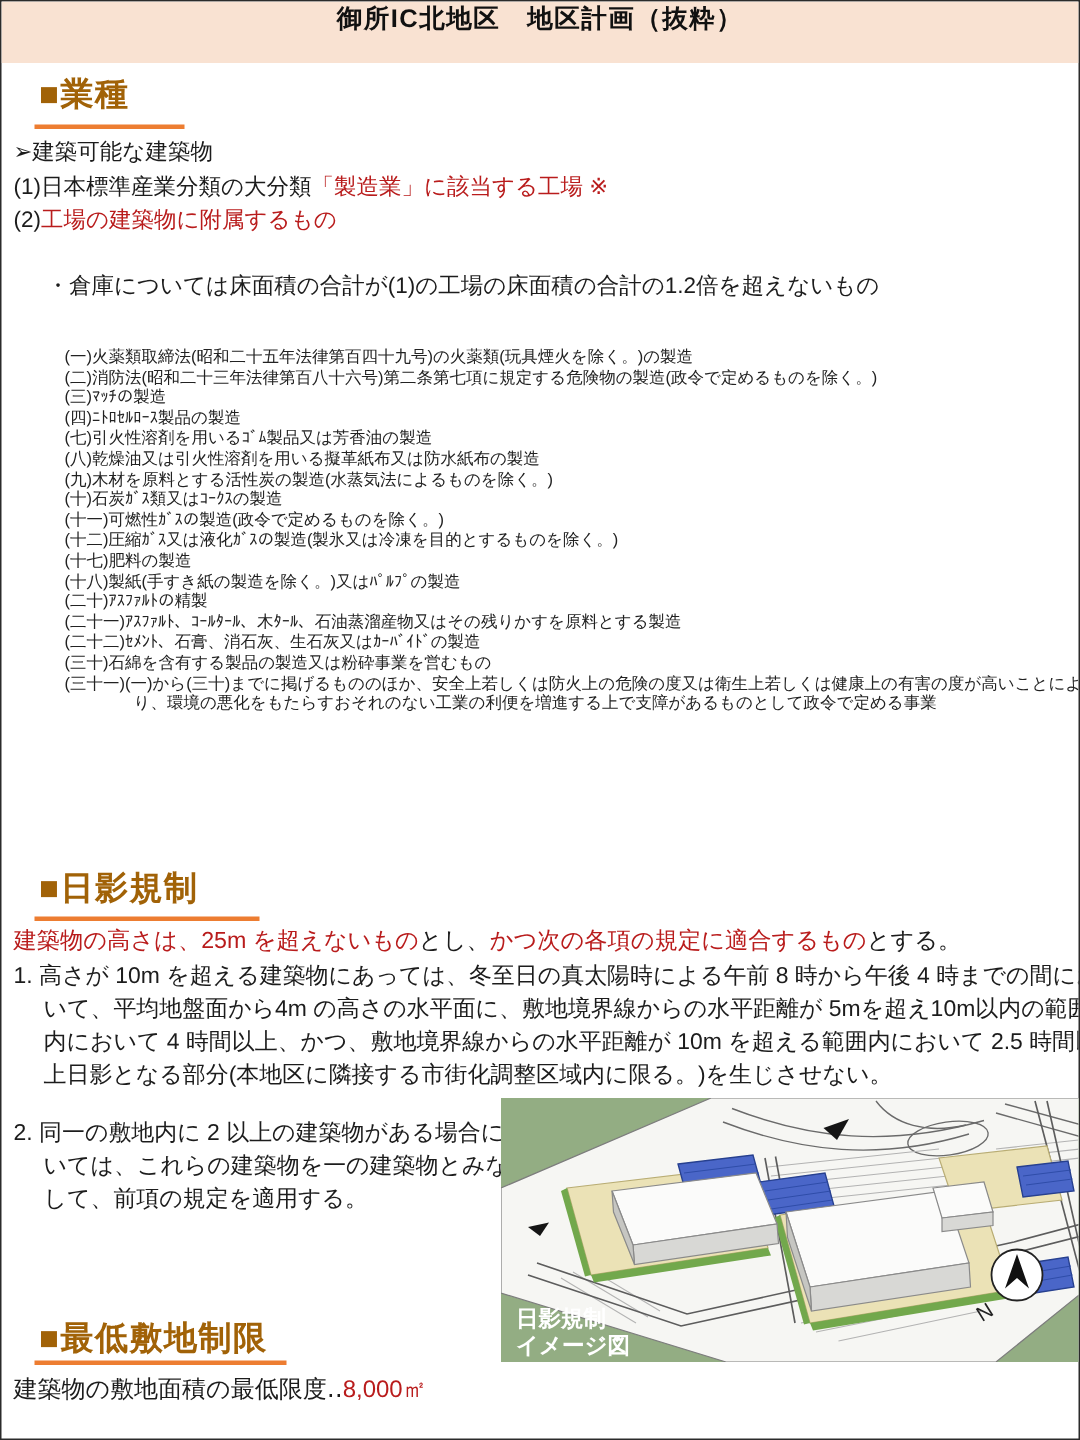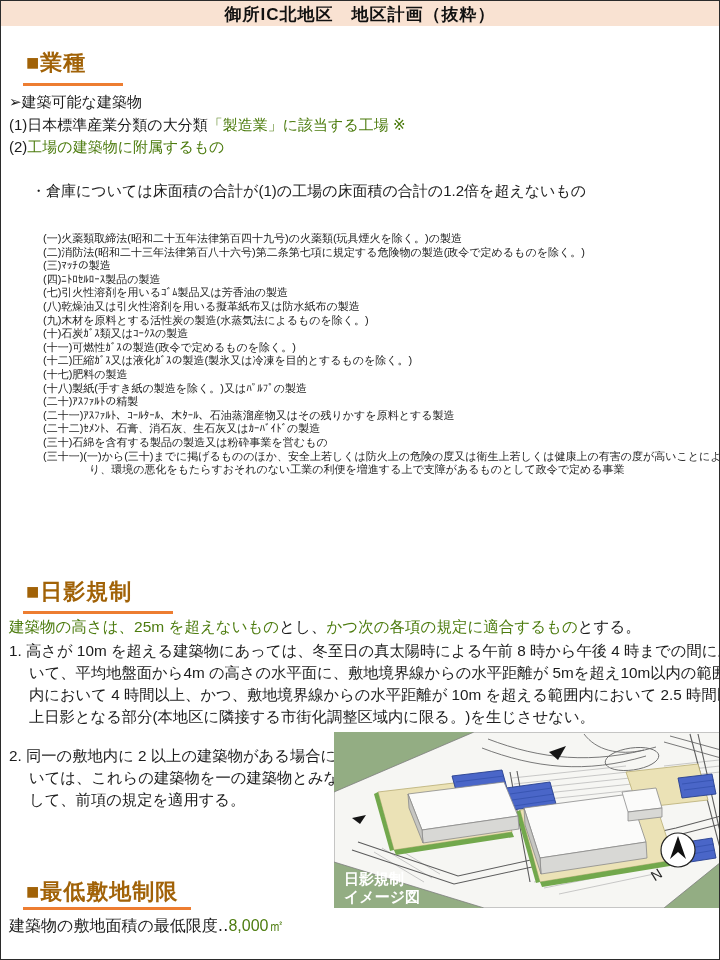--- a/index.html
+++ b/index.html
@@ -3,27 +3,27 @@
 <meta charset="utf-8">
 <style>
   html,body{margin:0;padding:0;background:#e9e9e9;}
   .page{
     position:relative;width:720px;height:960px;margin:0 auto;
     background:#ffffff;border:1px solid #2b2b2b;box-sizing:border-box;
     overflow:hidden;color:#1c1c1c;
     font-family:"Liberation Sans","DejaVu Sans",sans-serif;
   }
   .abs{position:absolute;}
-  .title-band{top:0;left:0;width:718px;height:25px;background:#f9e2d2;
-    display:flex;align-items:flex-end;justify-content:center;}
+  .title-band{top:0;left:0;width:718px;height:41px;background:#f9e2d2;
+    display:flex;align-items:flex-start;justify-content:center;}
   .title-band .t{font-size:17px;font-weight:bold;letter-spacing:1px;color:#111;}
   .sec-head{font-size:22px;font-weight:bold;color:#a16207;letter-spacing:1px;white-space:nowrap;}
   .accent-line{height:3px;background:#ed7d31;}
   .body-line{font-size:15px;line-height:20px;white-space:nowrap;}
-  .red{color:#4d7c0f;}
+  .red{color:#b91c1c;}
   .note-line{font-size:13.5px;white-space:nowrap;}
   .law-list{font-size:11px;line-height:13.6px;color:#222;margin-left:28px;}
   .law{padding-left:28px;text-indent:-28px;}
   .law.hang2{padding-left:46px;text-indent:-46px;}
   .num-item{padding-left:20px;text-indent:-20px;font-size:15.3px;line-height:22px;}
   .lead-line{font-size:15.5px;white-space:nowrap;}
   .minlot-line{font-size:16px;white-space:nowrap;}
   svg text{font-family:"Liberation Sans","DejaVu Sans",sans-serif;}
 </style>
 </head>

